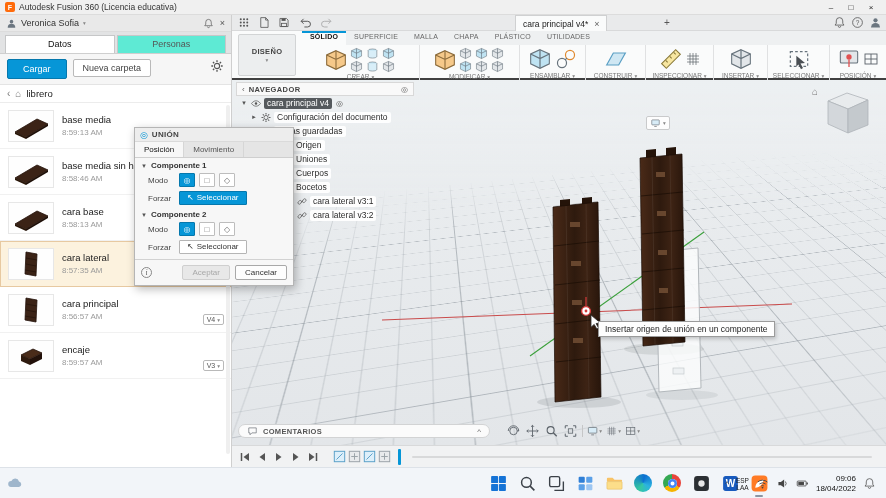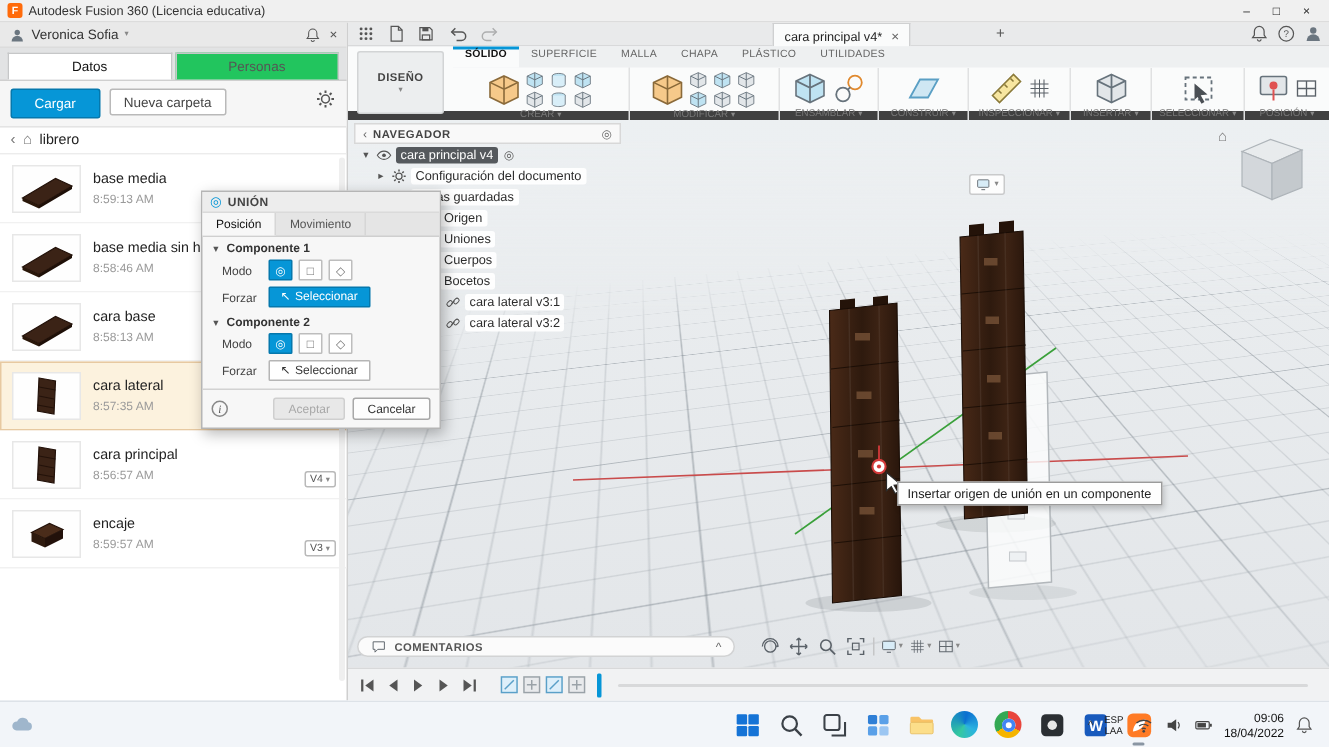--- a/index.html
+++ b/index.html
@@ -14,41 +14,41 @@
 .win-controls{margin-left:auto;display:flex}
 .win-btn{width:20px;height:14px;display:flex;align-items:center;justify-content:center;font-size:8px;color:#222;cursor:default}
 
 .qa-bar{position:absolute;left:232px;top:15px;width:654px;height:16px;background:#e9eaeb;border-bottom:1px solid #d8d9da;z-index:9}
 .qa-ic{position:absolute;top:1px;width:16px;height:13px;color:#555}
 .doc-tab{position:absolute;left:283px;top:0;height:16px;background:#fafbfb;border:1px solid #cfd0d1;border-bottom:none;display:flex;align-items:center;gap:6px;padding:0 7px;font-size:8.5px;color:#222}
 .tab-close{font-size:9px;color:#666}
 .new-tab{position:absolute;left:432px;top:2px;font-size:10px;color:#555}
 .qa-right{position:absolute;right:4px;top:1px;display:flex;gap:5px}
 
-.ribbon{position:absolute;left:232px;top:31px;width:654px;height:49px;background:#fafbfb;border-bottom:6px solid #404040;z-index:9}
+.ribbon{position:absolute;left:232px;top:31px;width:654px;height:49px;background:#fafbfb;border-bottom:2px solid #404040;z-index:9}
 .ws-box{position:absolute;left:6px;top:3px;width:58px;height:42px;background:#eceeef;border:1px solid #d2d4d5;border-radius:2px;display:flex;flex-direction:column;align-items:center;justify-content:center;gap:1px}
 .ws-label{font-size:7.5px;font-weight:bold;color:#444;letter-spacing:.3px}
 .rtabs{position:absolute;left:70px;top:0;right:0;height:14px;display:flex;background:#eef0f1}
 .rtab{font-size:7px;color:#666;padding:2px 8px 0;letter-spacing:.2px}
 .rtab.active{background:#fafbfb;color:#111;font-weight:bold;border-top:2px solid #0696d7;padding-top:0}
 .rtools-row{position:absolute;left:70px;top:14px;right:0;height:35px;display:flex}
 .rgroup{height:100%;border-right:1px solid #e0e1e2;display:flex;flex-direction:column;align-items:center;justify-content:space-between;padding:2px 1px 0}
 .rtools{display:flex;align-items:center;gap:2px}
 .ticon{width:16px;height:16px}
 .ticon.lg{width:24px;height:24px}
 .smallgrid{display:inline-grid;grid-template-columns:repeat(3,15px);grid-auto-rows:13px;gap:0 1px}
 .smallgrid .ticon{width:13px;height:13px}
 .rlabel{font-size:6.5px;color:#777;display:flex;gap:2px;align-items:center;padding-bottom:1px;white-space:nowrap}
 .crt{font-size:5.5px;color:#888}
 
 .data-panel{position:absolute;left:0;top:15px;width:232px;height:452px;background:#fff;border-right:1px solid #cfcfcf;display:flex;flex-direction:column;z-index:8}
 .dp-user{height:17px;background:#e9e9e9;border-bottom:1px solid #dcdcdc;display:flex;align-items:center;gap:4px;padding:0 6px;font-size:9px;color:#333}
 .dp-user .sp{margin-left:auto;display:flex;gap:6px;align-items:center}
 .dp-tabs{display:flex;background:#e2e3e4;padding:3px 5px 0;gap:2px;border-bottom:1px solid #cfcfcf}
-.dp-tab{flex:1;text-align:center;font-size:9px;padding:3px 0 4px;background:#22c55e;border:1px solid #c6c7c8;border-bottom:none;color:#555}
+.dp-tab{flex:1;text-align:center;font-size:9px;padding:3px 0 4px;background:#5eead4;border:1px solid #c6c7c8;border-bottom:none;color:#555}
 .dp-tab.active{background:#fff;color:#111}
 .dp-actions{display:flex;align-items:flex-start;gap:6px;padding:5px 7px;background:#f6f6f6;border-bottom:1px solid #e4e4e4}
 .btn-blue{background:#0696d7;color:#fff;font-size:9px;padding:4px 15px;border-radius:2px;border:1px solid #0578ad}
 .btn-white{background:#fff;border:1px solid #b9b9b9;color:#444;font-size:9px;padding:3px 9px;border-radius:2px}
 .dp-gear{margin-left:auto;width:14px;height:14px}
 .dp-path{display:flex;align-items:center;gap:5px;padding:3px 7px;border-bottom:1px solid #ececec;font-size:9.5px;color:#222}
 .dp-path .bk{color:#777;font-size:10px}
 .dp-list{flex:1;overflow:hidden;position:relative}
 .dp-row{height:46px;display:flex;align-items:center;gap:8px;padding:0 10px 0 8px;border-bottom:1px solid #f1f1f1;position:relative;background:#fff}
 .dp-row.selected{background:#fcf2de;outline:1px solid #e7c9a1;outline-offset:-1px}

